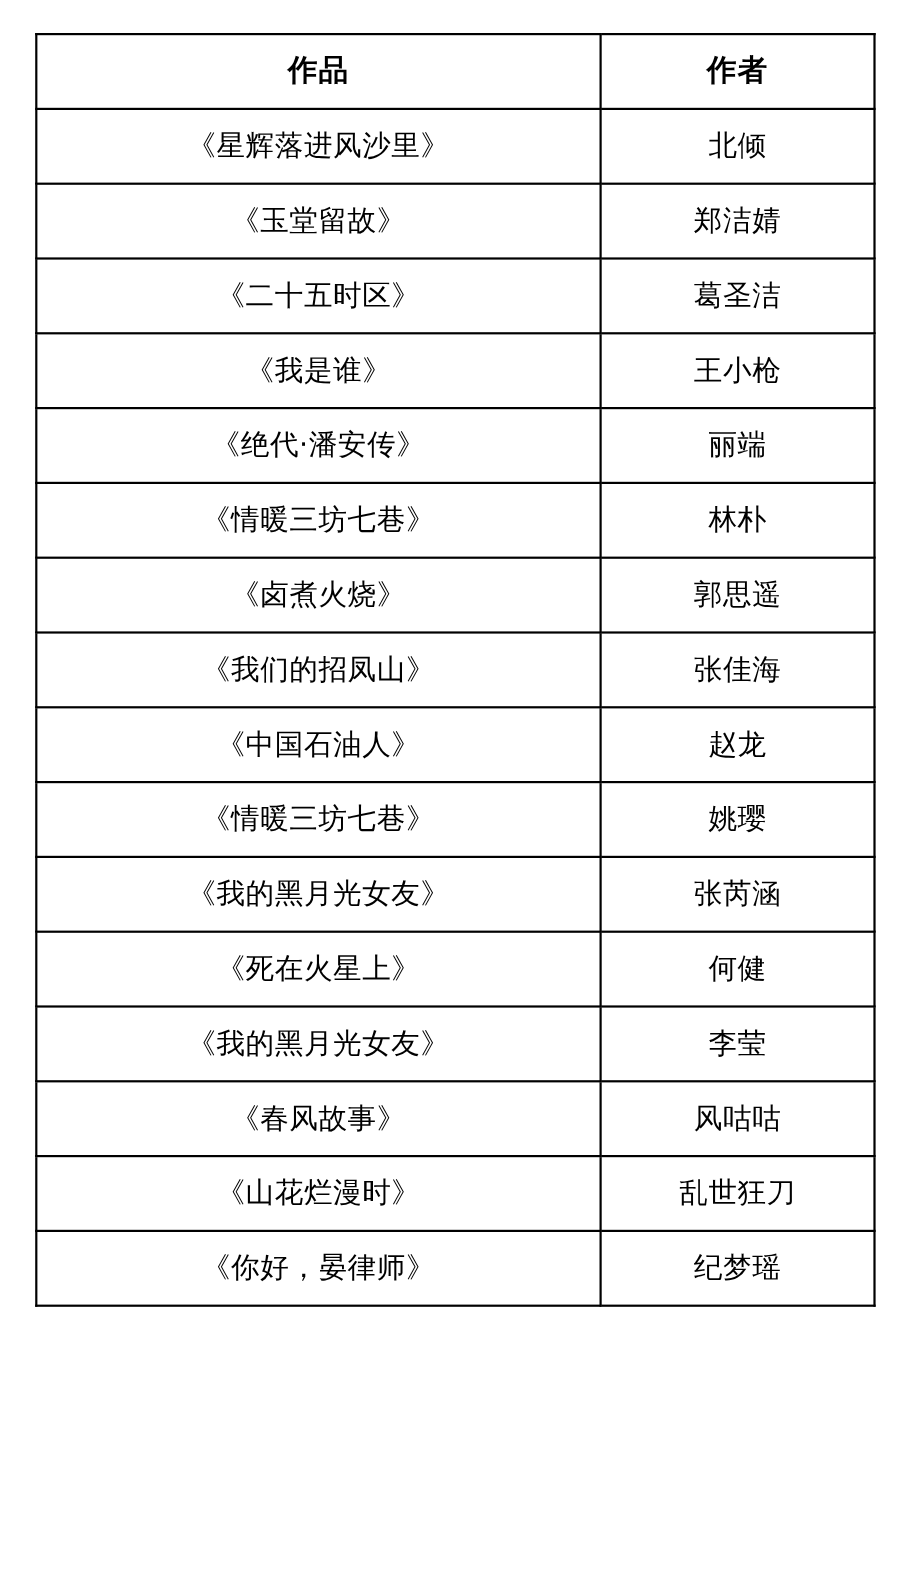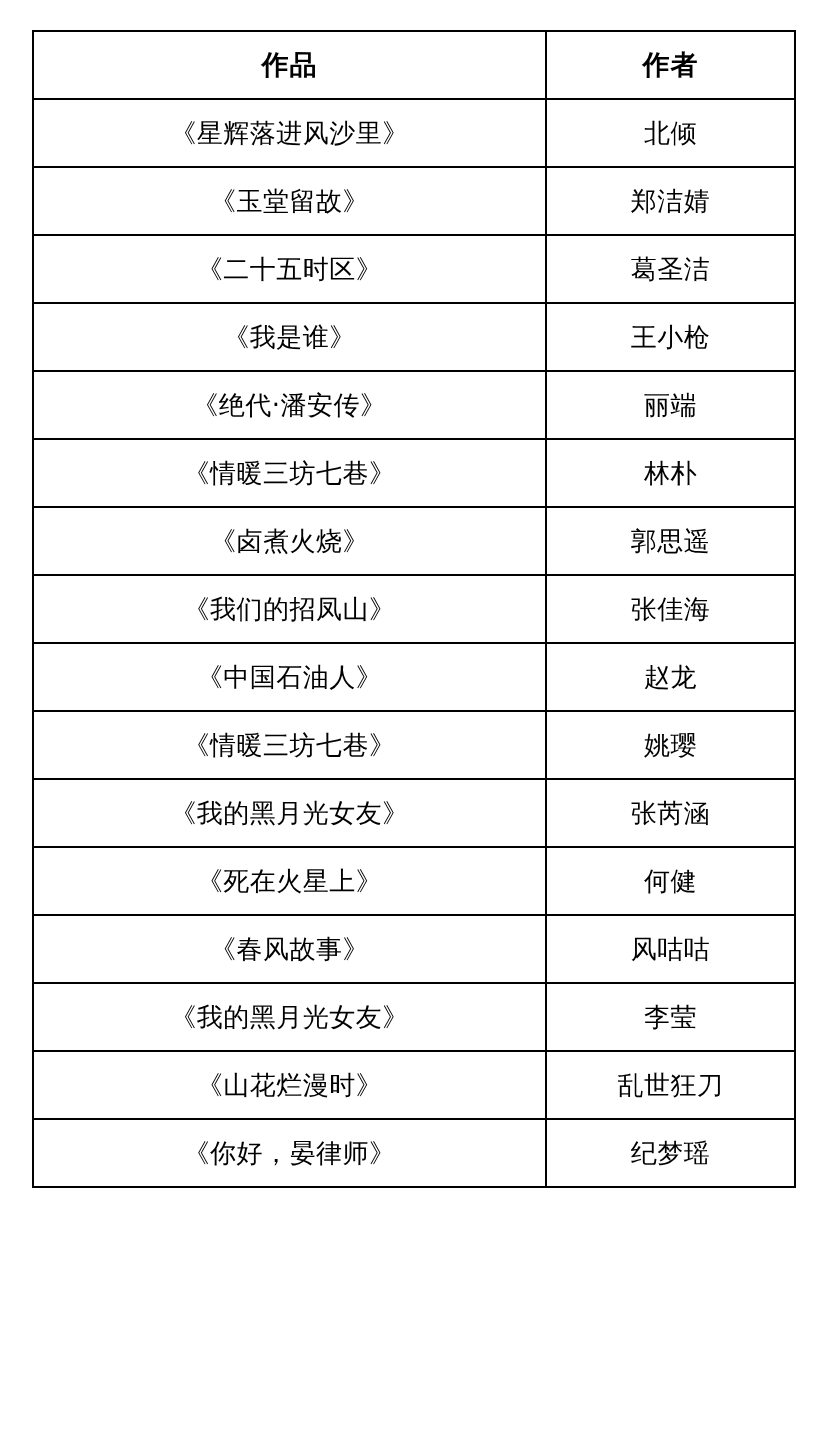--- a/index.html
+++ b/index.html
@@ -110,26 +110,26 @@
       </tr>
       <tr>
         <td>《我的黑月光女友》</td>
         <td>张芮涵</td>
       </tr>
       <tr>
         <td>《死在火星上》</td>
         <td>何健</td>
       </tr>
       <tr>
+        <td>《我的黑月光女友》</td>
+        <td>李莹</td>
+      </tr>
+      <tr>
         <td>《春风故事》</td>
         <td>风咕咕</td>
-      </tr>
-      <tr>
-        <td>《我的黑月光女友》</td>
-        <td>李莹</td>
       </tr>
       <tr>
         <td>《山花烂漫时》</td>
         <td>乱世狂刀</td>
       </tr>
       <tr>
         <td>《你好，晏律师》</td>
         <td>纪梦瑶</td>
       </tr>
     </tbody>

